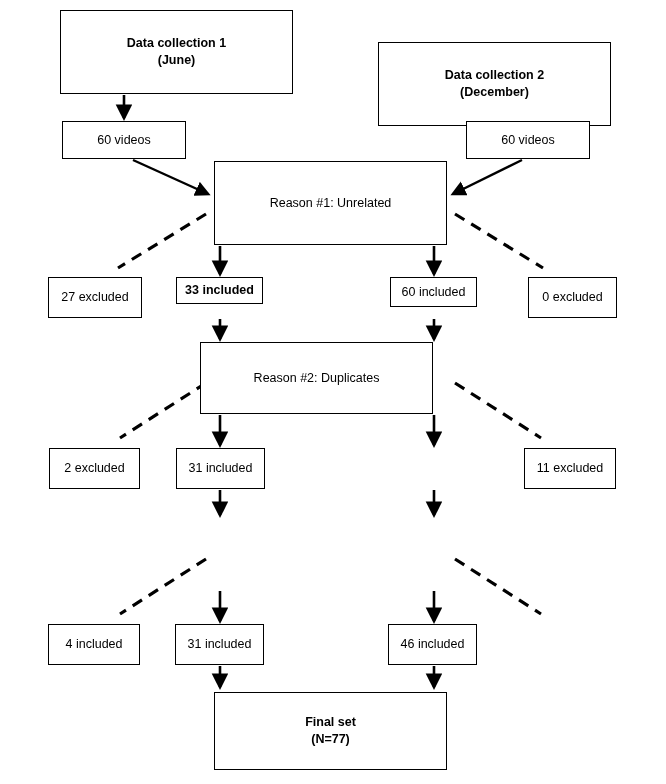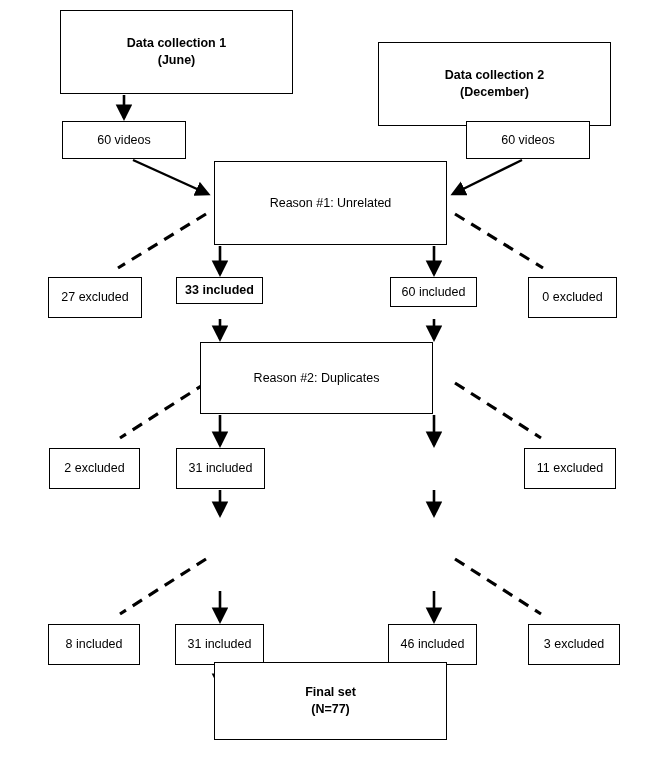--- a/index.html
+++ b/index.html
@@ -128,29 +128,26 @@
   <div class="box" style="left:49px;top:448px;width:91px;height:41px;">
     <span class="lbl">2 excluded</span>
   </div>
   <div class="box" style="left:176px;top:448px;width:89px;height:41px;">
     <span class="lbl">31 included</span>
   </div>
   <div class="box" style="left:524px;top:448px;width:92px;height:41px;">
     <span class="lbl">11 excluded</span>
   </div>
   <div class="box" style="left:48px;top:624px;width:92px;height:41px;">
-    <span class="lbl">8 included</span>
+    <span class="lbl">4 included</span>
   </div>
   <div class="box" style="left:175px;top:624px;width:89px;height:41px;">
     <span class="lbl">31 included</span>
   </div>
   <div class="box" style="left:388px;top:624px;width:89px;height:41px;">
     <span class="lbl">46 included</span>
   </div>
-  <div class="box" style="left:528px;top:624px;width:92px;height:41px;">
-    <span class="lbl">3 excluded</span>
-  </div>
-  <div class="box bold" style="left:214px;top:662px;width:233px;height:78px;">
+  <div class="box bold" style="left:214px;top:692px;width:233px;height:78px;">
     <span class="lbl">Final set
 (N=77)</span>
   </div>
 
 </div>
 
 </body></html>

